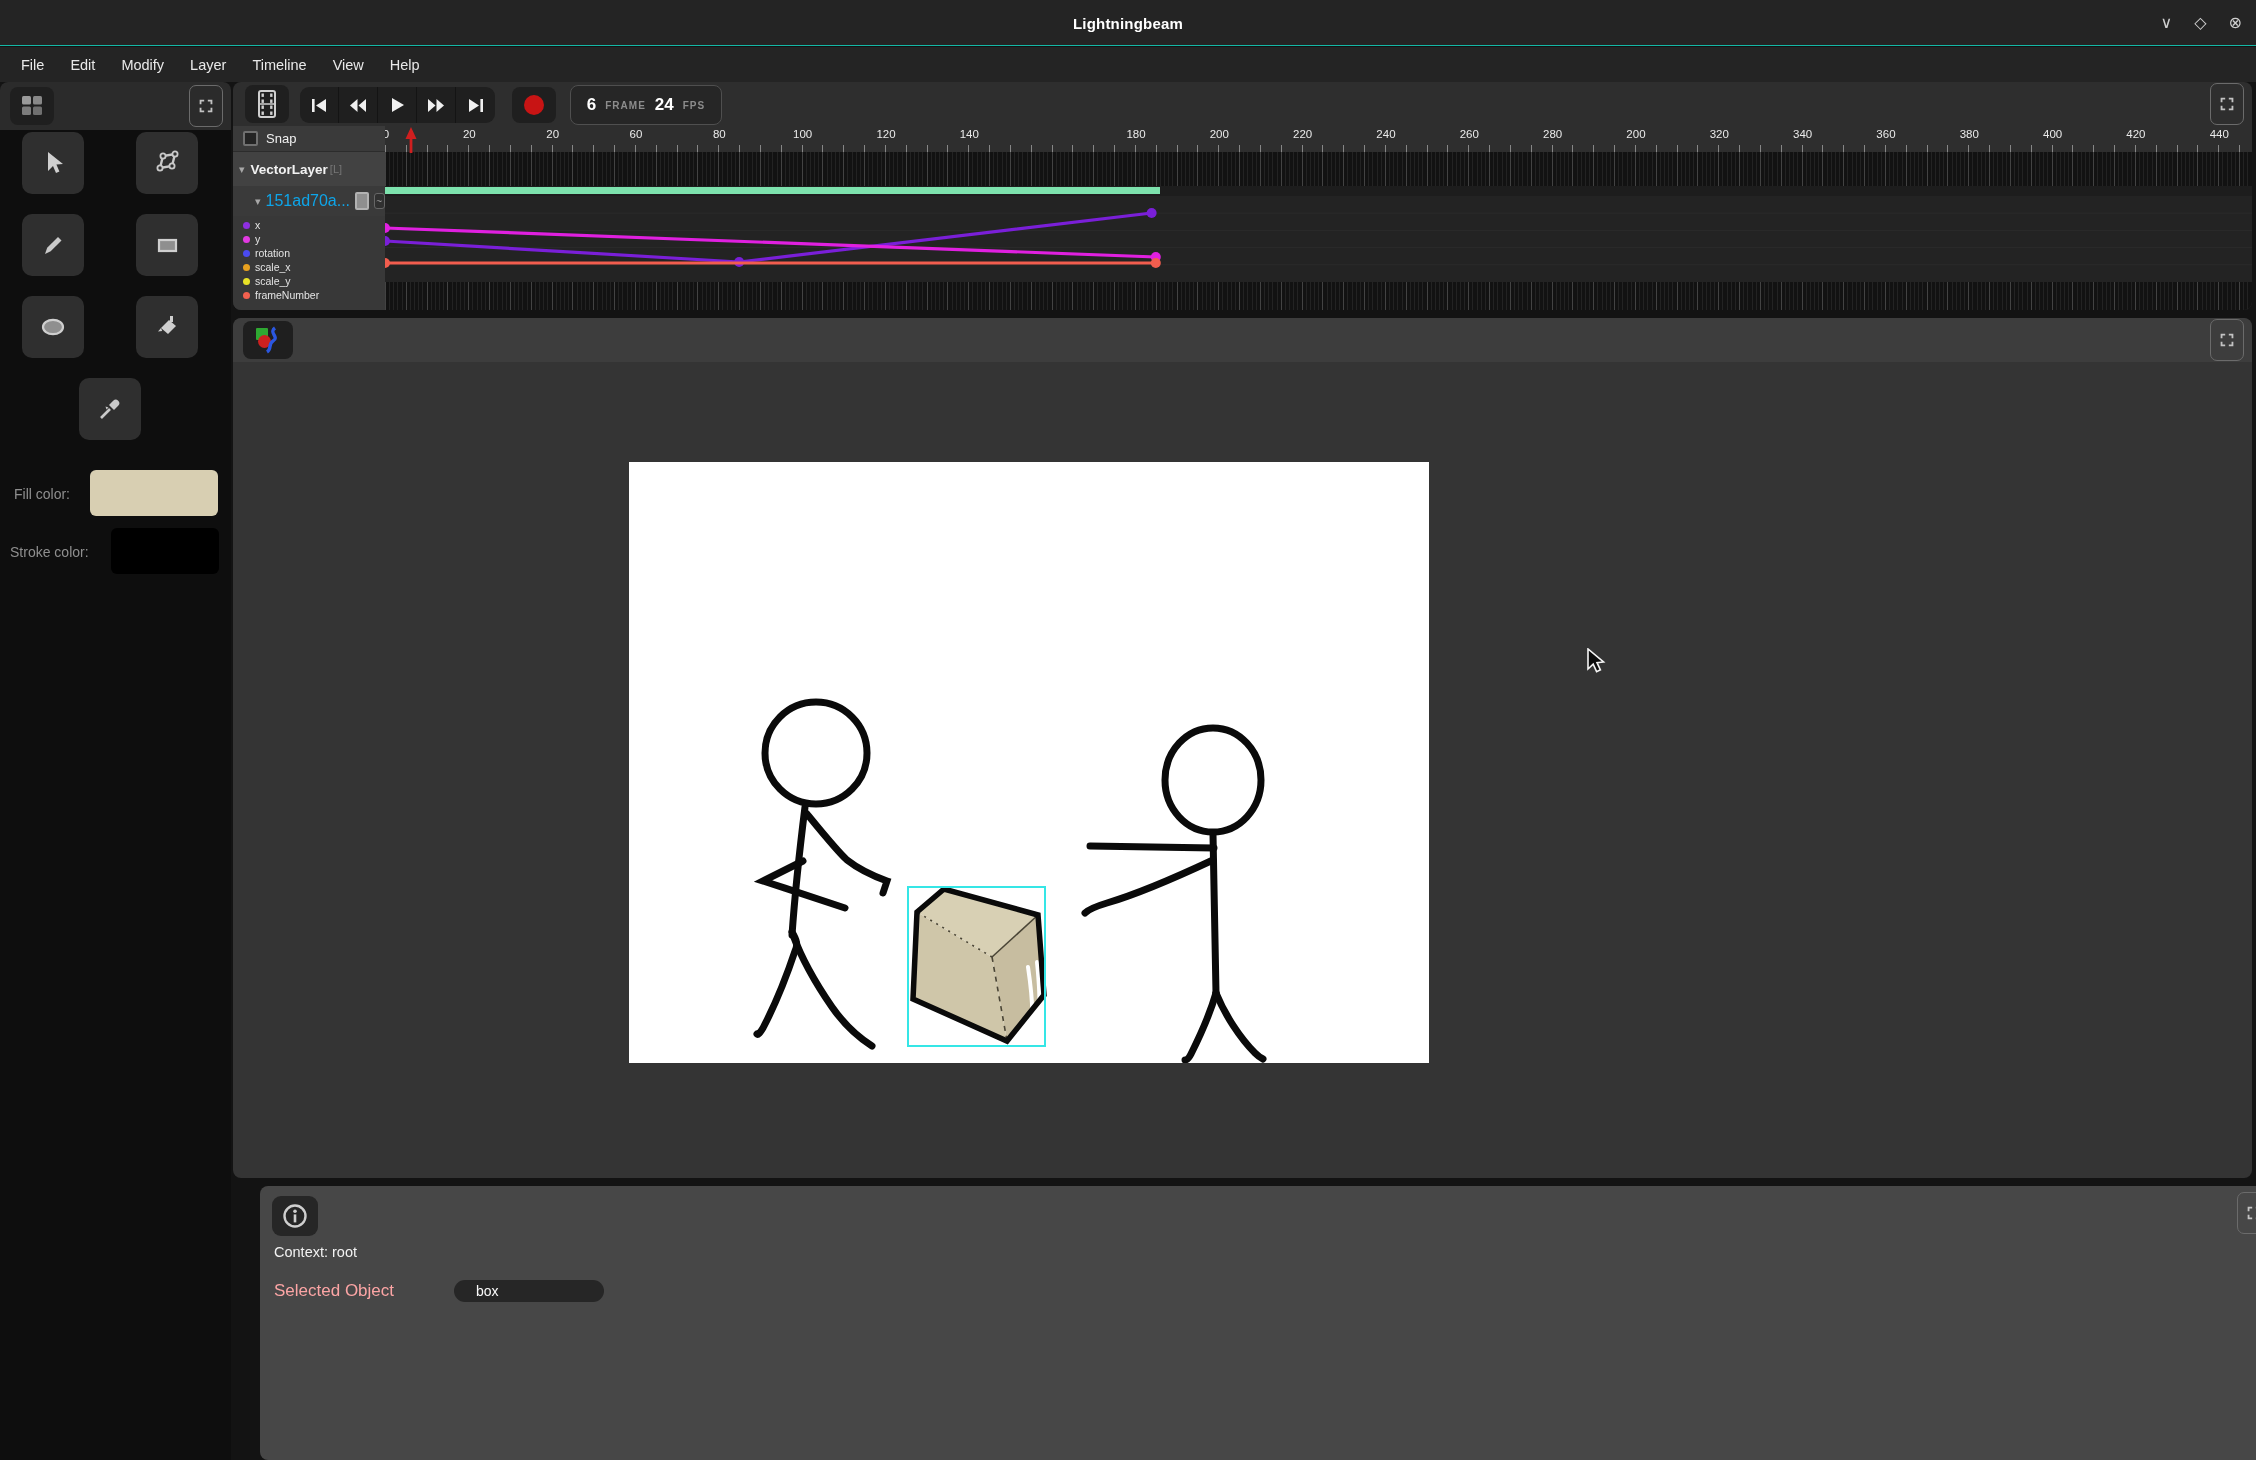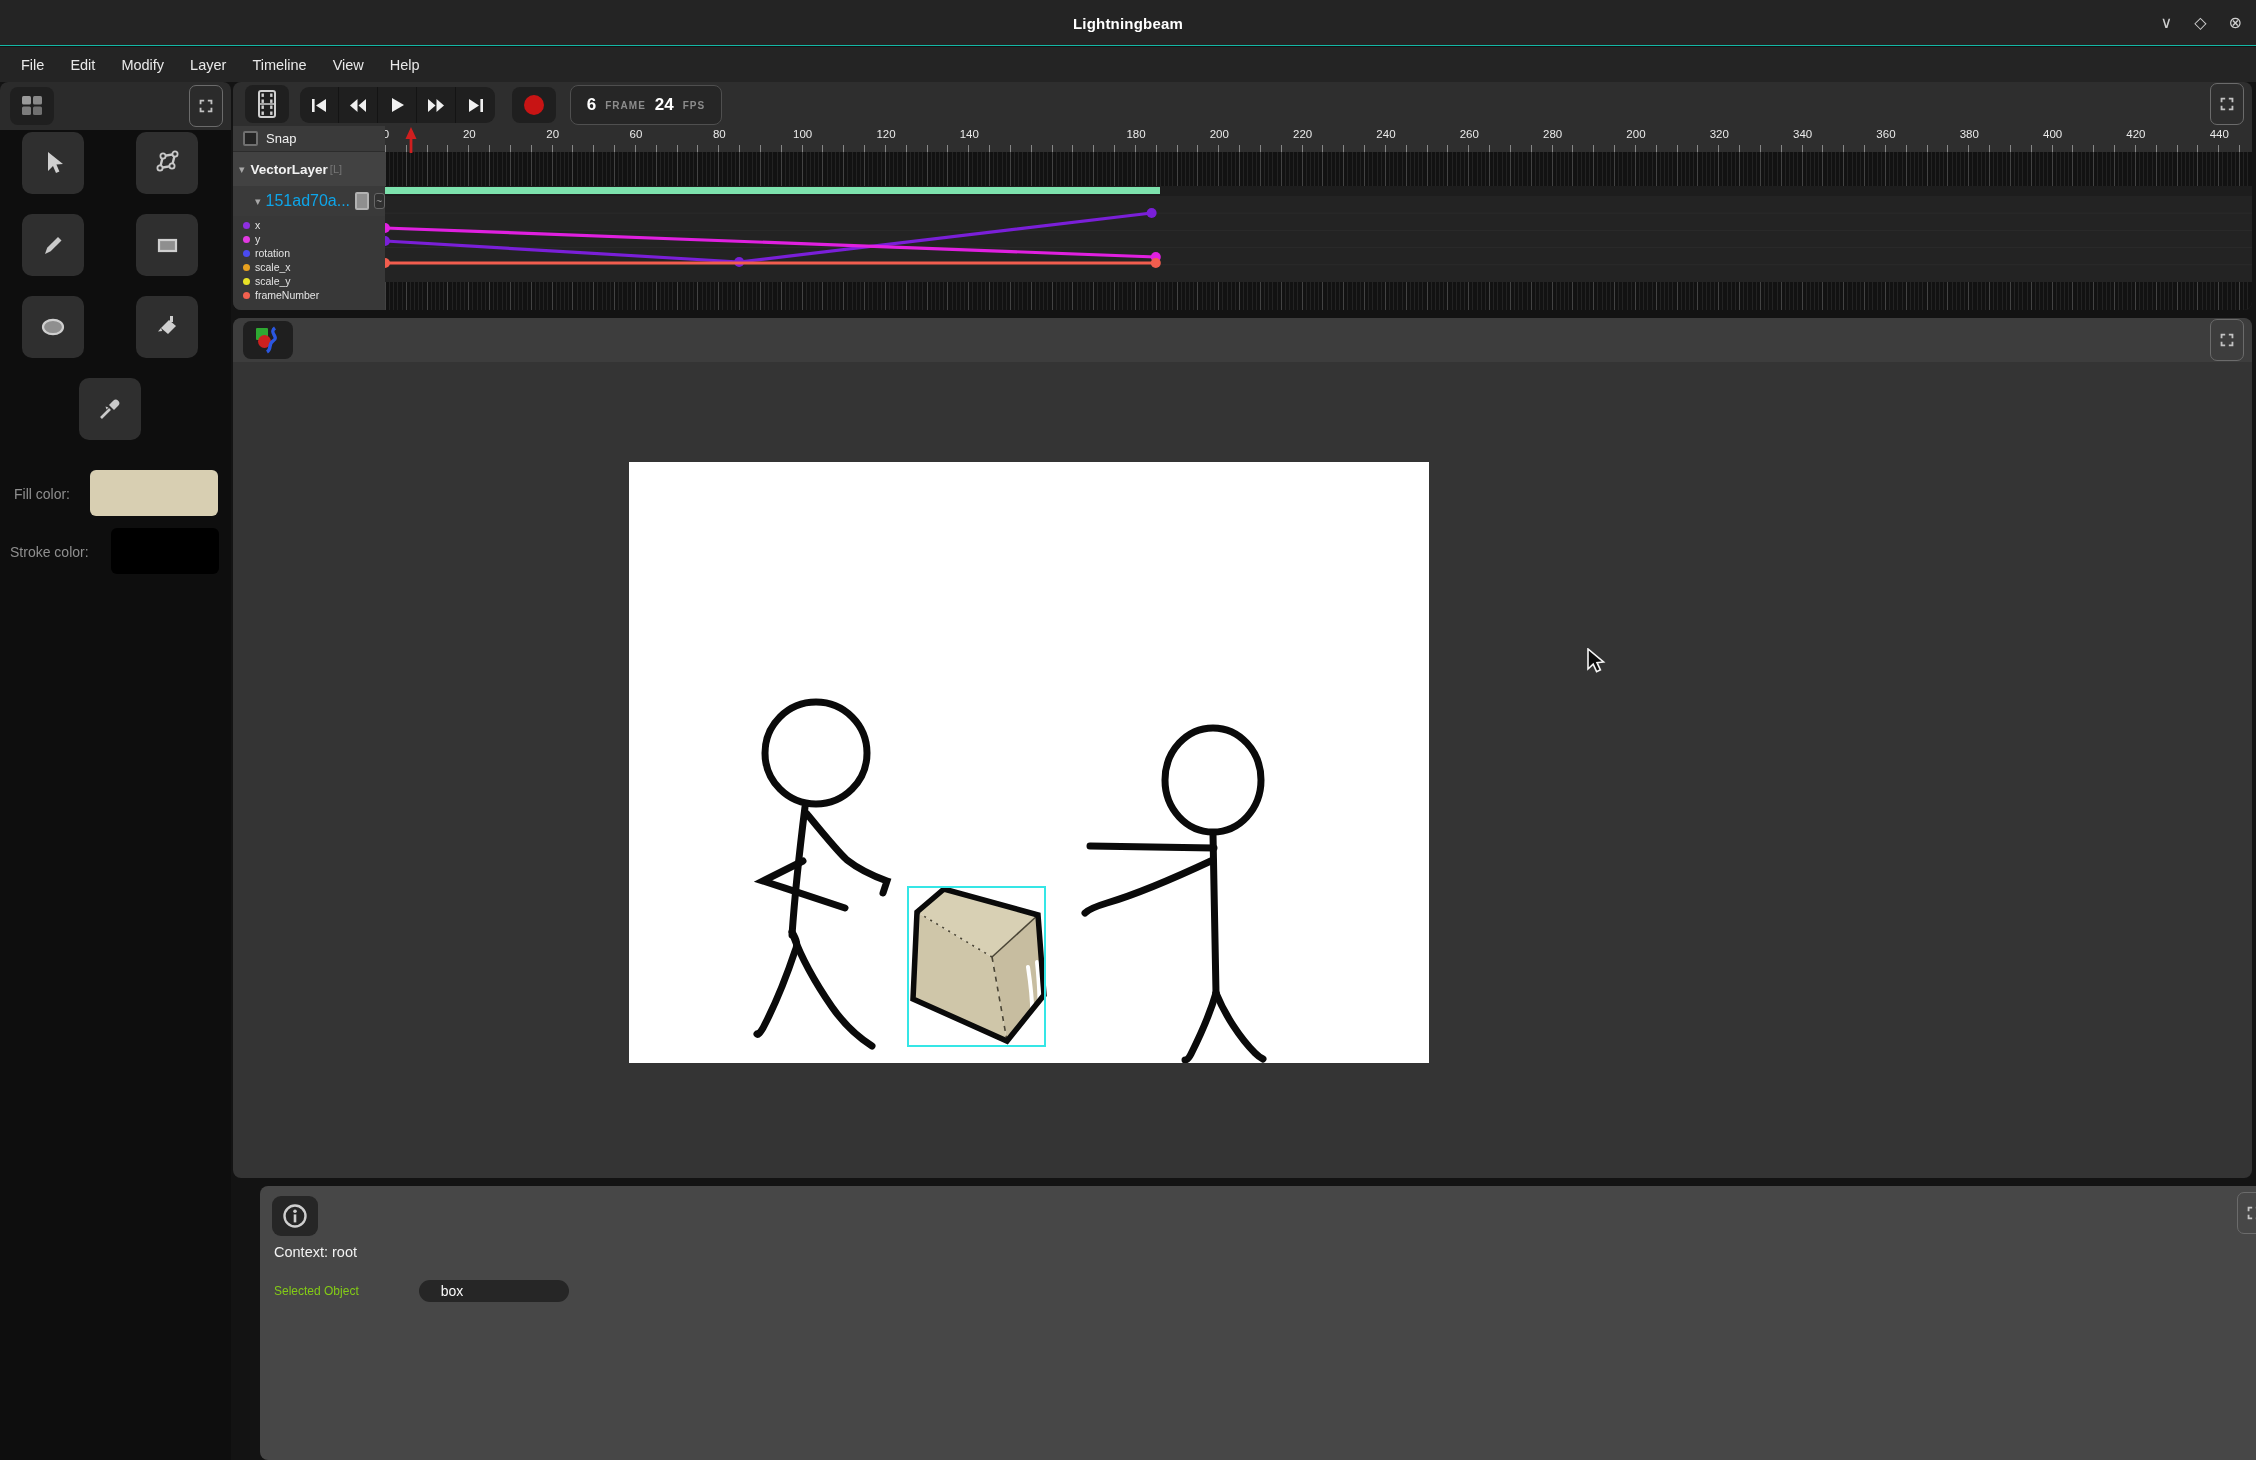--- a/index.html
+++ b/index.html
@@ -96,21 +96,21 @@
   .cv-tab { position:absolute; left:10px; top:3px; width:50px; height:38px; }
   .cv-header .expand-btn { right:8px; top:1px; }
   .stage { position:absolute; left:396px; top:144px; width:800px; height:601px; background:#ffffff; }
   .mouse-cursor { position:absolute; left:1353px; top:330px; }
   
   .bottom-panel { left:233px; top:1186px; width:2019px; height:274px; background:#474747;margin-left:27px; }
   .info-btn { position:absolute; left:12px; top:10px; width:46px; height:40px; background:#262626; border-radius:9px; }
   .bottom-panel .expand-btn { right:8px; top:6px; }
   .context-text { position:absolute; left:14px; top:58px; font-size:14.5px; color:#f2f2f2; }
   .selected-row { position:absolute; left:14px; top:94px; display:flex; align-items:center; gap:60px; }
-  .selected-label { font-size:12px; color:#84cc16; }
+  .selected-label { font-size:17px; color:#fca5a5; }
   .selected-pill { width:150px; height:22px; background:#262626; border-radius:15px;
     display:flex; align-items:center; padding-left:22px; font-size:14px; color:#fafafa; }
 </style>
 </head>
 <body>
 
 <div class="titlebar">
   <div class="title">Lightningbeam</div>
   <div class="win-controls">
       <span>∨</span>

